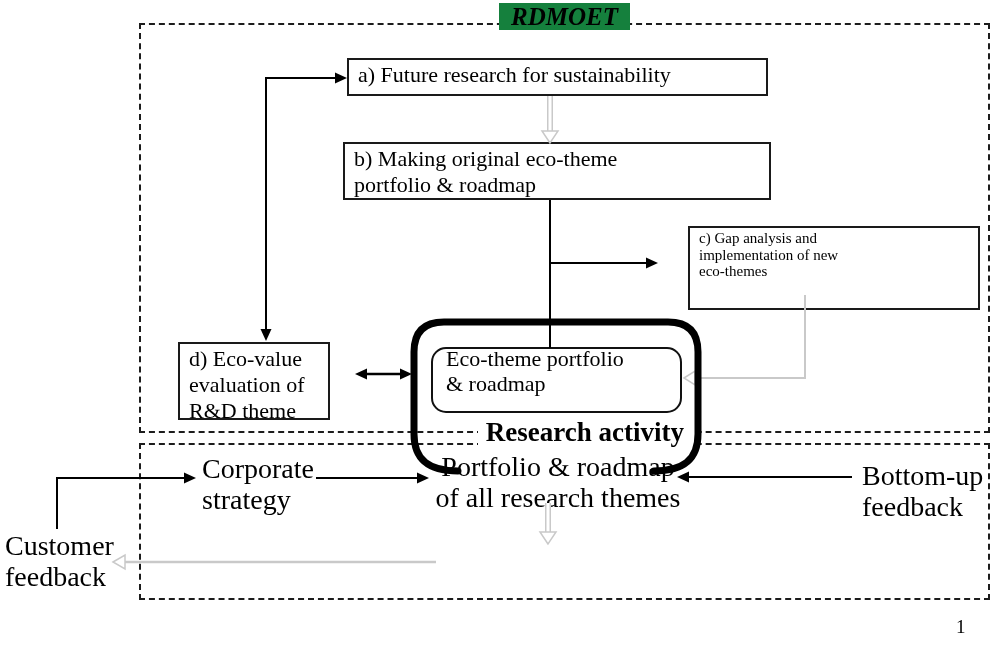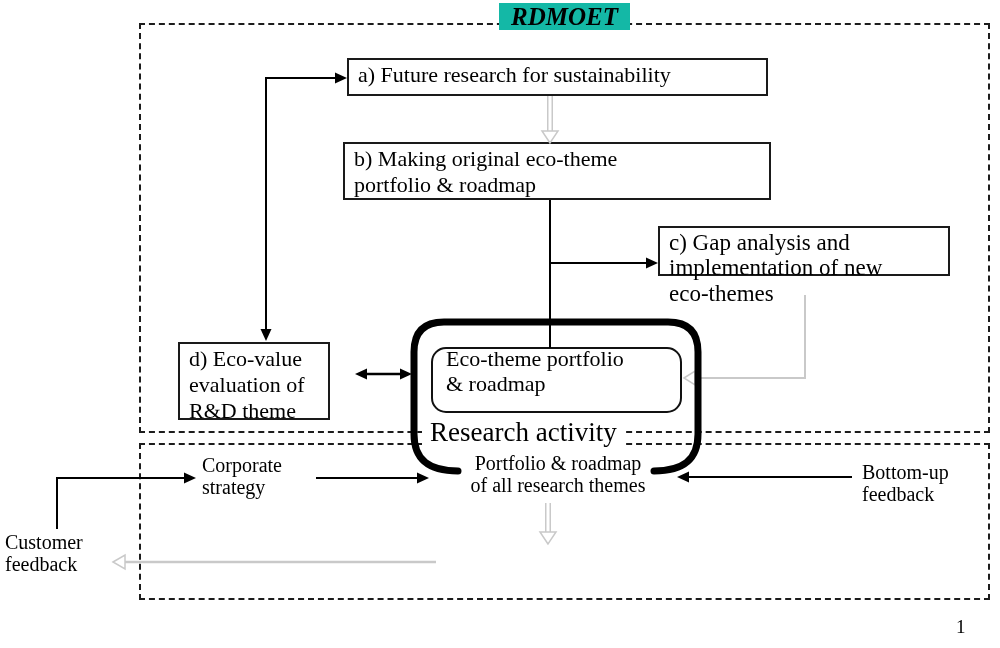--- a/index.html
+++ b/index.html
@@ -3,32 +3,32 @@
 <meta charset="utf-8">
 <style>
   html,body{margin:0;padding:0;background:#ffffff;}
   #canvas{
     position:relative;width:1000px;height:648px;background:#fff;
     font-family:"Liberation Serif","DejaVu Serif",serif;color:#000;overflow:hidden;
   }
   .ml{white-space:pre-line;}
   .dashed-box{position:absolute;border:2px dashed #1c1c1c;box-sizing:border-box;background:transparent;}
   .zone-title{position:absolute;text-align:center;font-weight:bold;font-style:italic;font-size:25px;}
-  .zone-title span{background:#14b8a6;padding:0 12px;text-align:center;}
+  .zone-title span{background:#15803d;padding:0 12px;text-align:center;}
   .node-box{
     position:absolute;border:2px solid #1a1a1a;background:#fff;box-sizing:border-box;
     font-size:22px;line-height:1.18;padding:2px 6px 2px 9px;
   }
-  .txt{position:absolute;font-size:20px;line-height:1.1;}
+  .txt{position:absolute;font-size:28px;line-height:1.1;}
   .inner-round{
     position:absolute;border:2px solid #111;border-radius:15px;background:#fff;
     box-sizing:border-box;font-size:22px;line-height:1.12;padding:6px 6px 22px 13px;
     display:flex;flex-direction:column;justify-content:center;
   }
-  .ra-label{position:absolute;text-align:left;font-weight:normal;font-size:27px;}
+  .ra-label{position:absolute;text-align:right;font-weight:bold;font-size:27px;}
   .ra-label span{background:#fff;padding:0 8px;}
   #overlay{position:absolute;left:0;top:0;z-index:10;pointer-events:none;}
   .pageno{position:absolute;font-size:19px;}
 </style>
 </head>
 <body>
 
 <div id="canvas">
 
   <div class="dashed-box" style="left:139px;top:23px;width:851px;height:410px;"></div>
@@ -36,21 +36,21 @@
 
   <div class="zone-title" style="left:139px;top:3px;width:851px;">
     <span>RDMOET</span>
   </div>
 
   <div class="node-box ml" style="left:343px;top:142px;width:428px;height:58px;">b) Making original eco-theme
 portfolio &amp; roadmap</div>
   <div class="node-box" style="left:347px;top:58px;width:421px;height:38px;">
     <span class="ml">a) Future research for sustainability</span>
   </div>
-  <div class="node-box ml" style="left:658px;top:226px;width:292px;height:50px;font-size:23px;line-height:1.1;">c) Gap analysis and
+  <div class="node-box ml" style="left:688px;top:226px;width:292px;height:84px;font-size:15px;line-height:1.1;">c) Gap analysis and
 implementation of new
 eco-themes</div>
   <div class="node-box ml" style="left:178px;top:342px;width:152px;height:78px;">d) Eco-value
 evaluation of
 R&amp;D theme</div>
 
   <div class="inner-round ml" style="left:431px;top:347px;width:251px;height:66px;">Eco-theme portfolio
 &amp; roadmap</div>
 
   <div class="ra-label" style="left:422px;top:417px;width:270px;">

